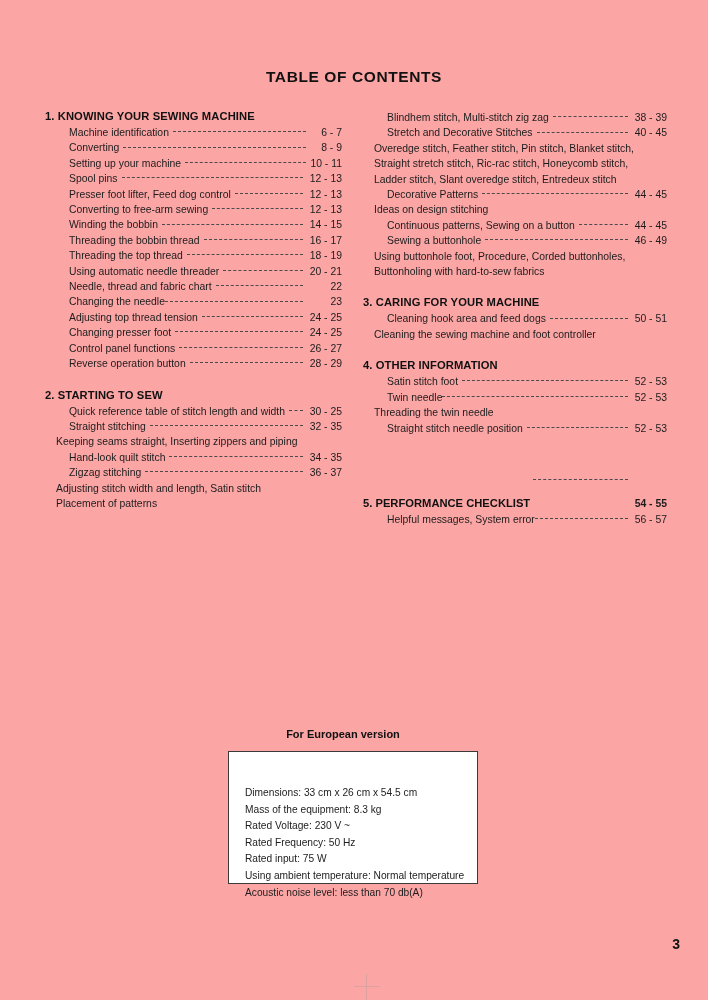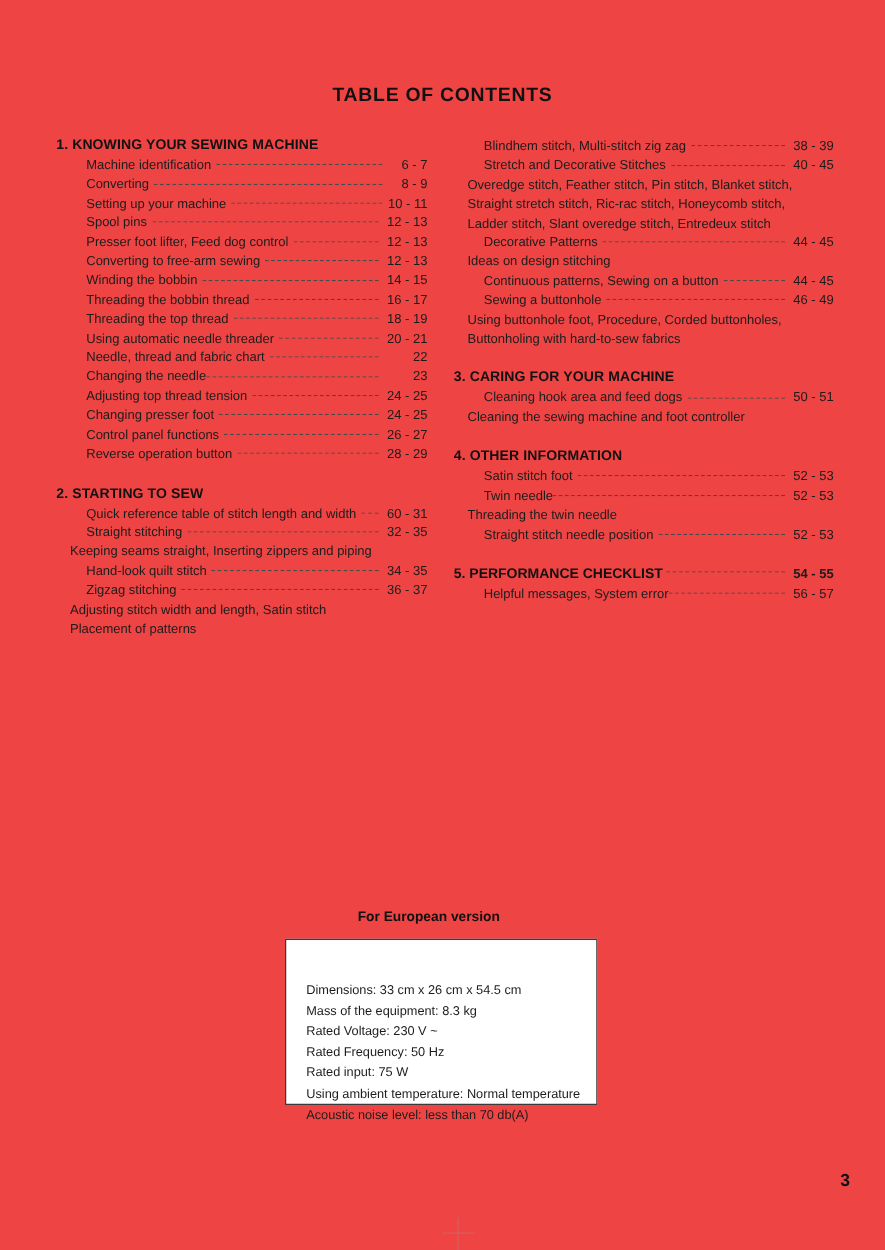--- a/index.html
+++ b/index.html
@@ -13,21 +13,21 @@
     height: 1000px;
     position: relative;
     font-family: "Liberation Sans", sans-serif;
     color: #1a1a1a;
     overflow: hidden;
   }
 
   #page {
     position: absolute;
     inset: 0;
-    background: #ef4444;
+    background: #fca5a5;
   }
 
   
   .doc-title {
     position: absolute;
     top: 68px;
     left: 0;
     width: 708px;
     text-align: center;
     font-size: 15.5px;
@@ -57,21 +57,21 @@
 
   
   .sec-head-row {
     display: flex;
     align-items: baseline;
     font-size: 11.2px;
     font-weight: bold;
     color: #111;
     margin: 0 0 3px 0;
   }
-  .sec-head-row .t { white-space: nowrap; }
+  .sec-head-row .t { white-space: nowrap; margin-top: 44px; }
 
   
   .entry {
     display: flex;
     align-items: baseline;
     font-size: 10.4px;
     line-height: 15.4px;
     color: #1c1c1c;
     white-space: nowrap;
   }
@@ -262,21 +262,21 @@
       <div class="entry">
         <span class="t pad">Reverse operation button</span>
         <span class="lead post"></span>
         <span class="pg">28 - 29</span>
       </div>
       <div class="sec-gap"></div>
       <div class="sec-head">2. STARTING TO SEW</div>
       <div class="entry">
         <span class="t pad">Quick reference table of stitch length and width</span>
         <span class="lead post"></span>
-        <span class="pg">60 - 31</span>
+        <span class="pg">30 - 25</span>
       </div>
       <div class="entry">
         <span class="t pad">Straight stitching</span>
         <span class="lead post"></span>
         <span class="pg">32 - 35</span>
       </div>
       <div class="subnote">Keeping seams straight, Inserting zippers and piping</div>
       <div class="entry">
         <span class="t pad">Hand-look quilt stitch</span>
         <span class="lead post"></span>

